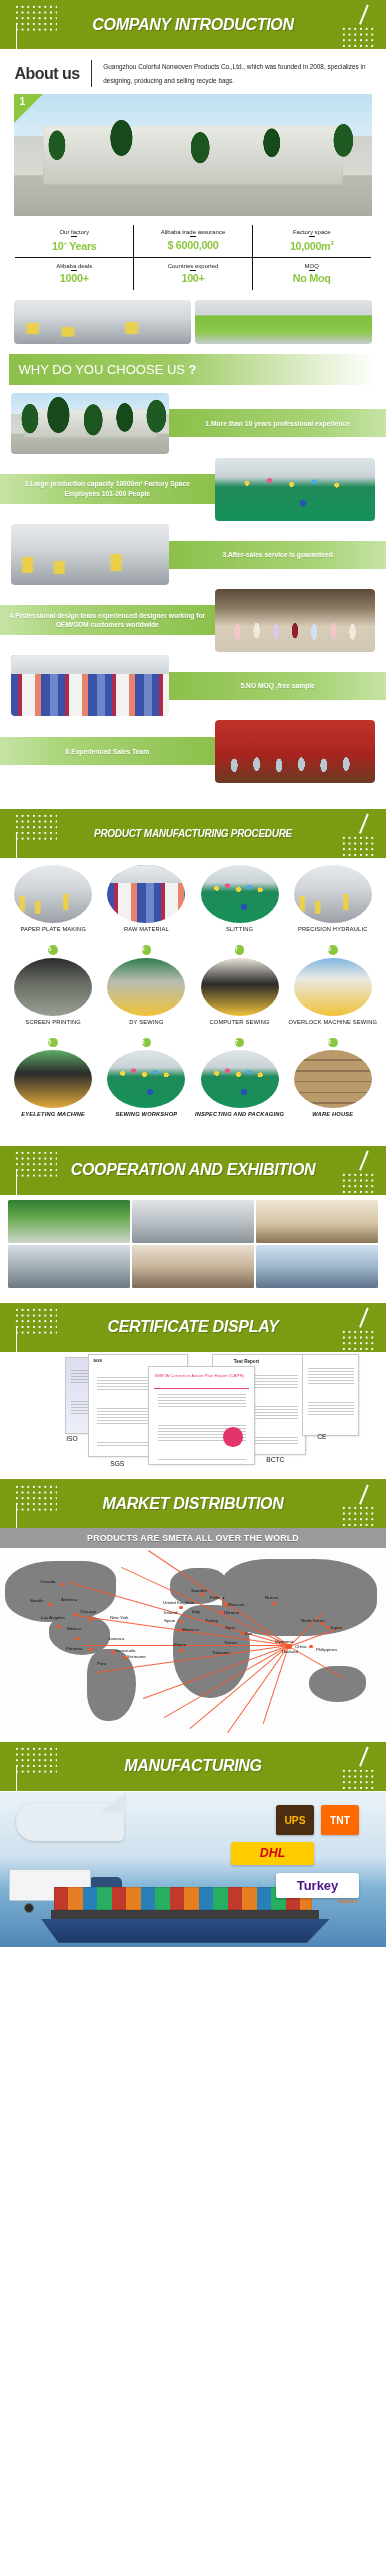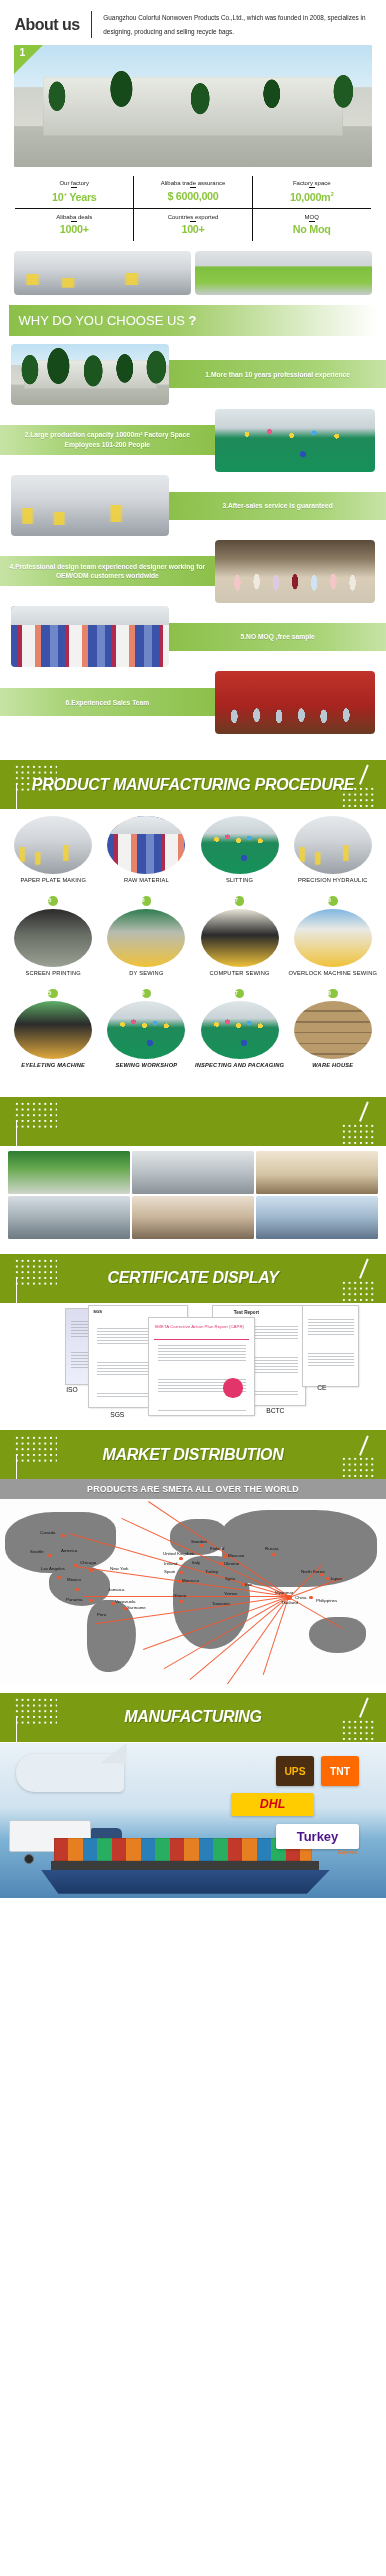--- a/index.html
+++ b/index.html
@@ -269,20 +269,27 @@
     font-size:12.4px; font-style:italic; }
   .logo-fedex { right:27px; top:81px; width:83px; height:25px; background:#ffffff; font-size:13px;
     color:#4d148c; }
   .fedex-sub { position:absolute; right:29px; top:106px; font-size:5.2px; color:#ff6600; }
 </style>
 </head>
 <body>
 
 <div class="page">
 
+  <div class="banner">
+    <span class="dots-l"></span>
+    <span class="dots-r"></span>
+    <span class="slash"></span>
+    <span class="vbar"></span>
+    <span class="title">COMPANY INTRODUCTION</span>
+  </div>
 
   <div class="about">
     <div class="about-label">About us</div>
     <div class="about-text">Guangzhou Colorful Nonwoven Products Co.,Ltd., which was founded in 2008, specializes in designing, producing and selling recycle bags.</div>
   </div>
 
   <div style="padding:0 14.4px;">
     <div class="photo ph-building" style="height:122px;border-radius:1px;">
       <div style="position:absolute;left:0;top:0;width:0;height:0;border-top:29px solid #8cc63f;border-right:29px solid transparent;z-index:5;"></div>
       <span style="position:absolute;left:5.2px;top:2.1px;color:#fff;font-size:10.3px;font-weight:bold;z-index:6;">1</span>
@@ -369,21 +376,21 @@
     <div class="photo ph-award why-img r" style="margin-right:11.3px;"></div>
   </div>
 
   <div style="height:23px;"></div>
 
   <div class="banner">
     <span class="dots-l"></span>
     <span class="dots-r"></span>
     <span class="slash"></span>
     <span class="vbar"></span>
-    <span class="title" style="font-size:16px;">PRODUCT MANUFACTURING PROCEDURE</span>
+    <span class="title" style="font-size:10px;">PRODUCT MANUFACTURING PROCEDURE</span>
   </div>
 
   <div class="mfg">
     <div class="mfg-grid">
       <div class="mfg-cell">
         <div class="oval photo ph-office"></div>
         <div class="mfg-label">PAPER PLATE MAKING</div>
       </div>
       <div class="mfg-cell">
         <div class="oval photo ph-rolls"></div>
@@ -450,20 +457,21 @@
     </div>
   </div>
 
   <div style="height:15.5px;"></div>
 
   <div class="banner">
     <span class="dots-l"></span>
     <span class="dots-r"></span>
     <span class="slash"></span>
     <span class="vbar"></span>
+    <span class="title">COOPERATION AND EXHIBITION</span>
   </div>
 
   <div class="coop">
     <div class="coop-row">
       <div class="coop-img ex1"></div>
       <div class="coop-img ex2"></div>
       <div class="coop-img ex3"></div>
     </div>
     <div class="coop-row">
       <div class="coop-img ex4"></div>

